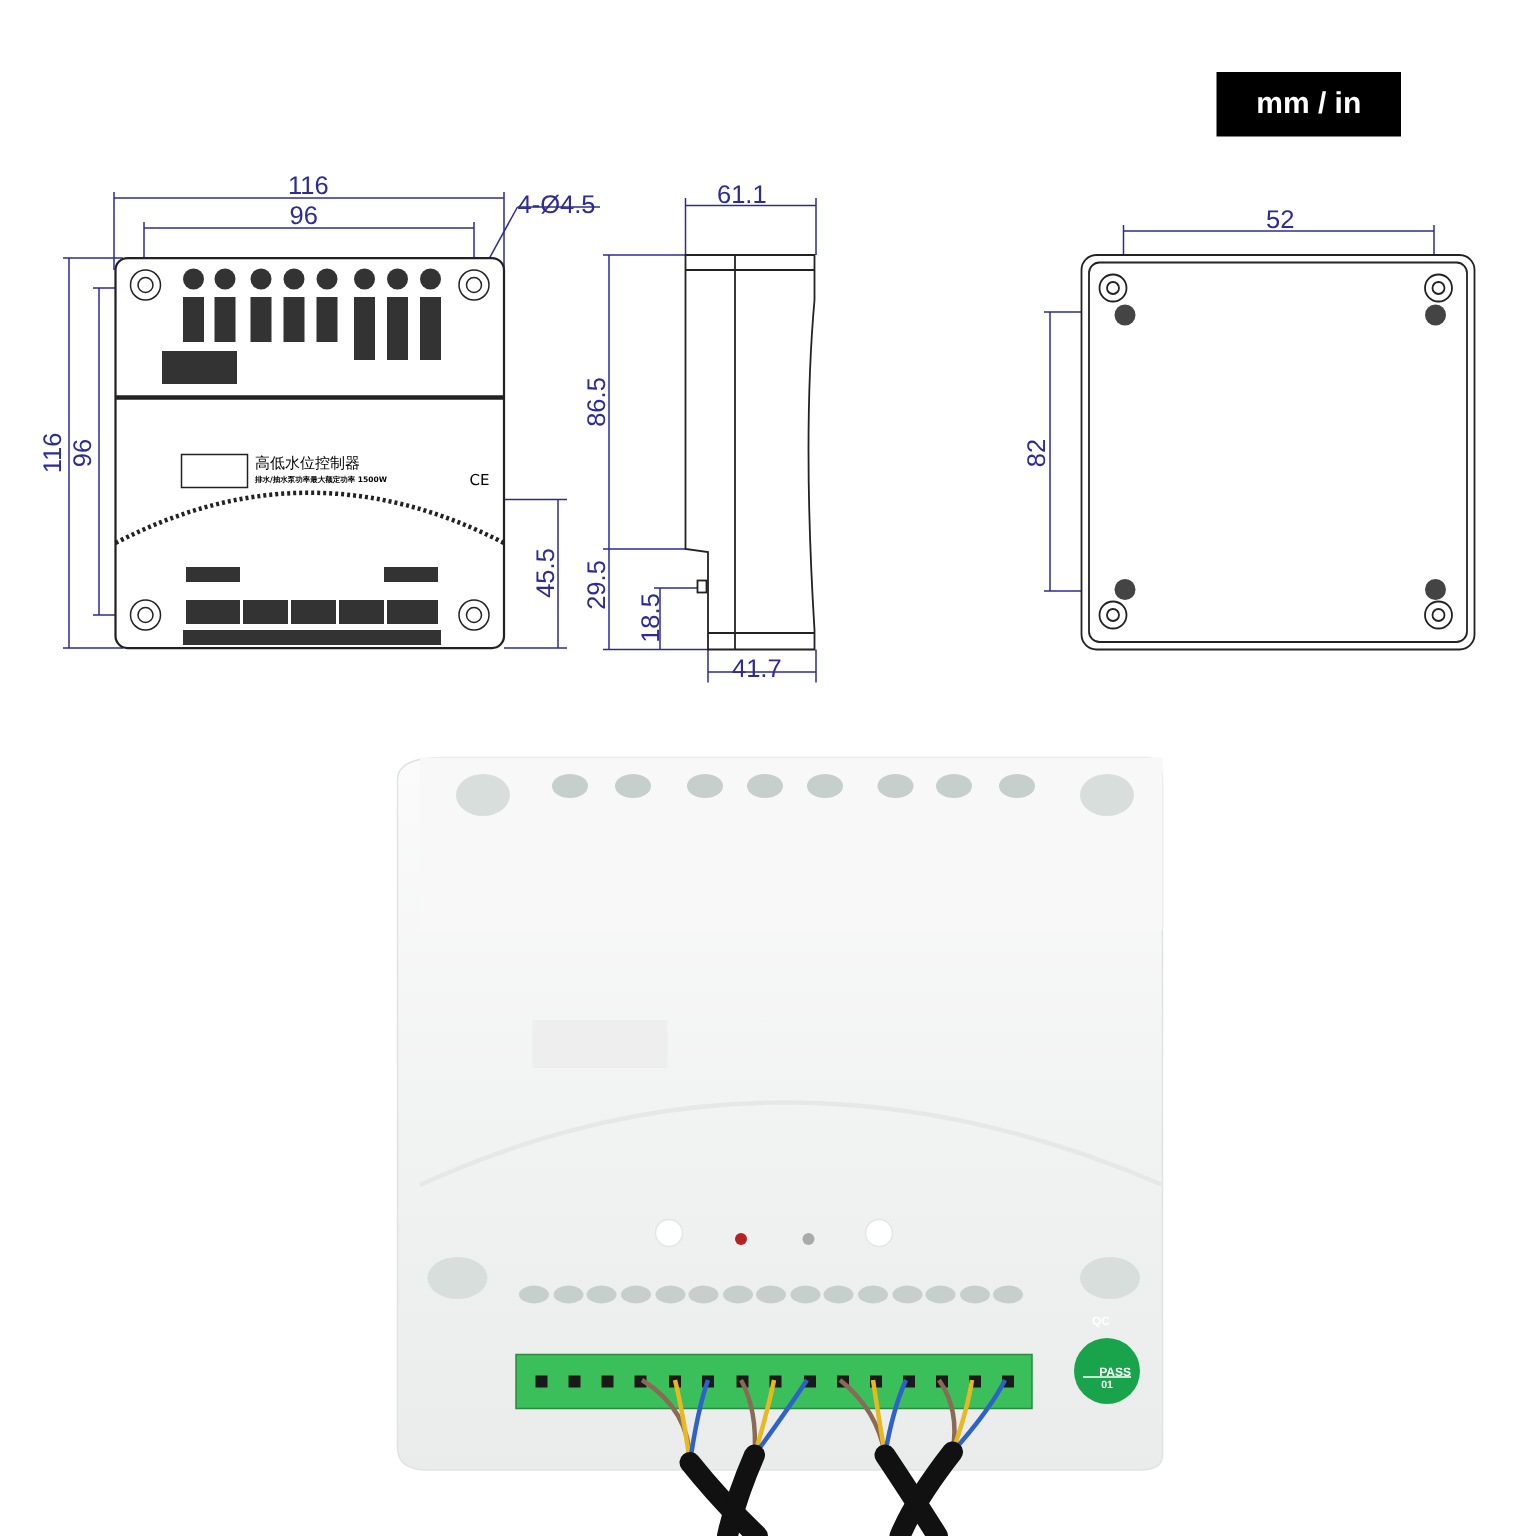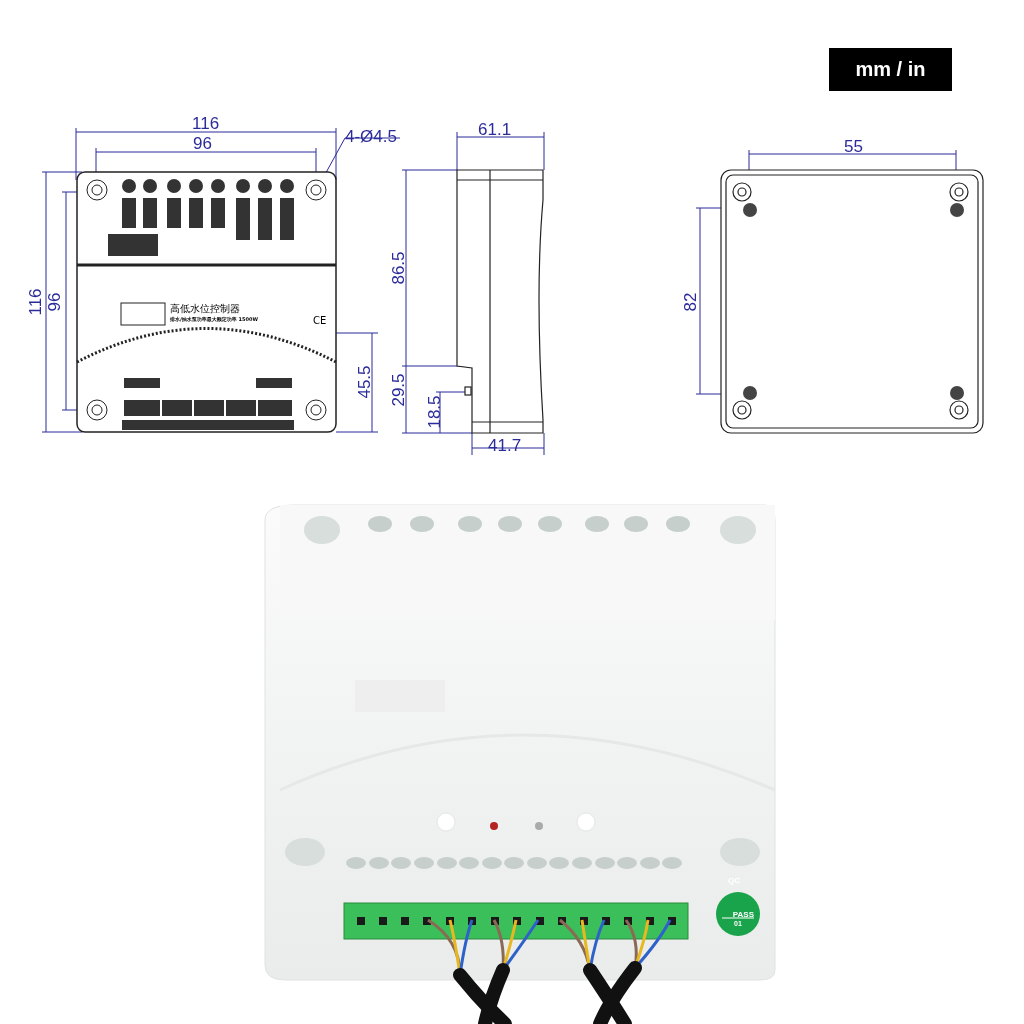--- a/index.html
+++ b/index.html
@@ -1,19 +1,19 @@
 <!DOCTYPE html>
 <html><head>
 <meta charset="utf-8">
 <style>
   html, body { margin:0; padding:0; background:#ffffff; }
   body { width:1024px; height:1024px; position:relative; overflow:hidden; font-family:"DejaVu Sans", sans-serif; }
   .abs { position:absolute; }
   .unit-badge { left:811px; top:48px; width:123px; height:43px; background:#000; color:#fff;
-    font:600 20px "Liberation Sans", sans-serif; display:flex; align-items:center; justify-content:center;margin-left:18px; }
+    font:600 20px "Liberation Sans", sans-serif; display:flex; align-items:center; justify-content:center; }
   .dim { color:#2b2b9a; font-family:"Liberation Sans", sans-serif; font-size:17px; }
 </style>
 </head>
 <body>
 
 <div class="abs unit-badge">
     <span>mm / in</span>
   </div>
 
 <svg class="abs" style="left:0;top:100px" width="400" height="360">
@@ -139,21 +139,21 @@
     <circle cx="279" cy="270" r="9"></circle>
       <circle cx="279" cy="270" r="4"></circle>
   </g>
   <g fill="#444">
       <circle cx="70" cy="70" r="7"></circle>
       <circle cx="277" cy="70" r="7"></circle>
       <circle cx="70" cy="253" r="7"></circle>
       <circle cx="277" cy="253" r="7"></circle>
     </g>
 </svg>
-<div class="abs dim" style="left:844px;top:137px">55</div>
+<div class="abs dim" style="left:844px;top:137px">52</div>
 <div class="abs dim" style="left:682px;top:292px;transform:rotate(-90deg)">82</div>
 
 <svg class="abs" style="left:260px;top:500px" width="530" height="524">
   <defs>
       <linearGradient id="g1" x1="0" y1="0" x2="0" y2="1">
         <stop offset="0" stop-color="#fafbfa"></stop>
         <stop offset="1" stop-color="#e9eceb"></stop>
       </linearGradient>
     </defs>
   <path d="M35 5 L505 5 Q515 5 515 20 L515 470 Q515 480 500 480 L25 480 Q5 480 5 465 L5 20 Q5 5 35 5 Z" fill="url(#g1)" stroke="#dfe3e1"></path>

